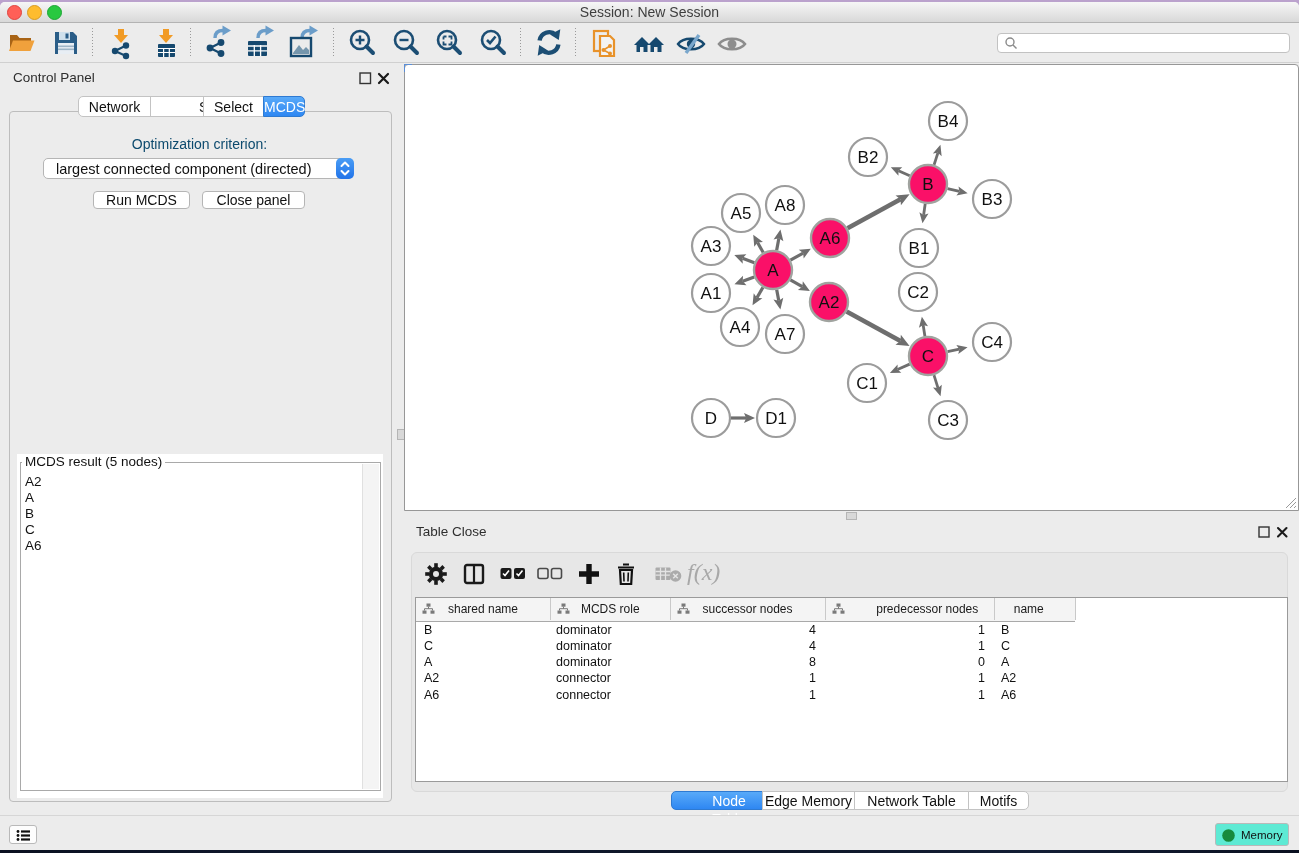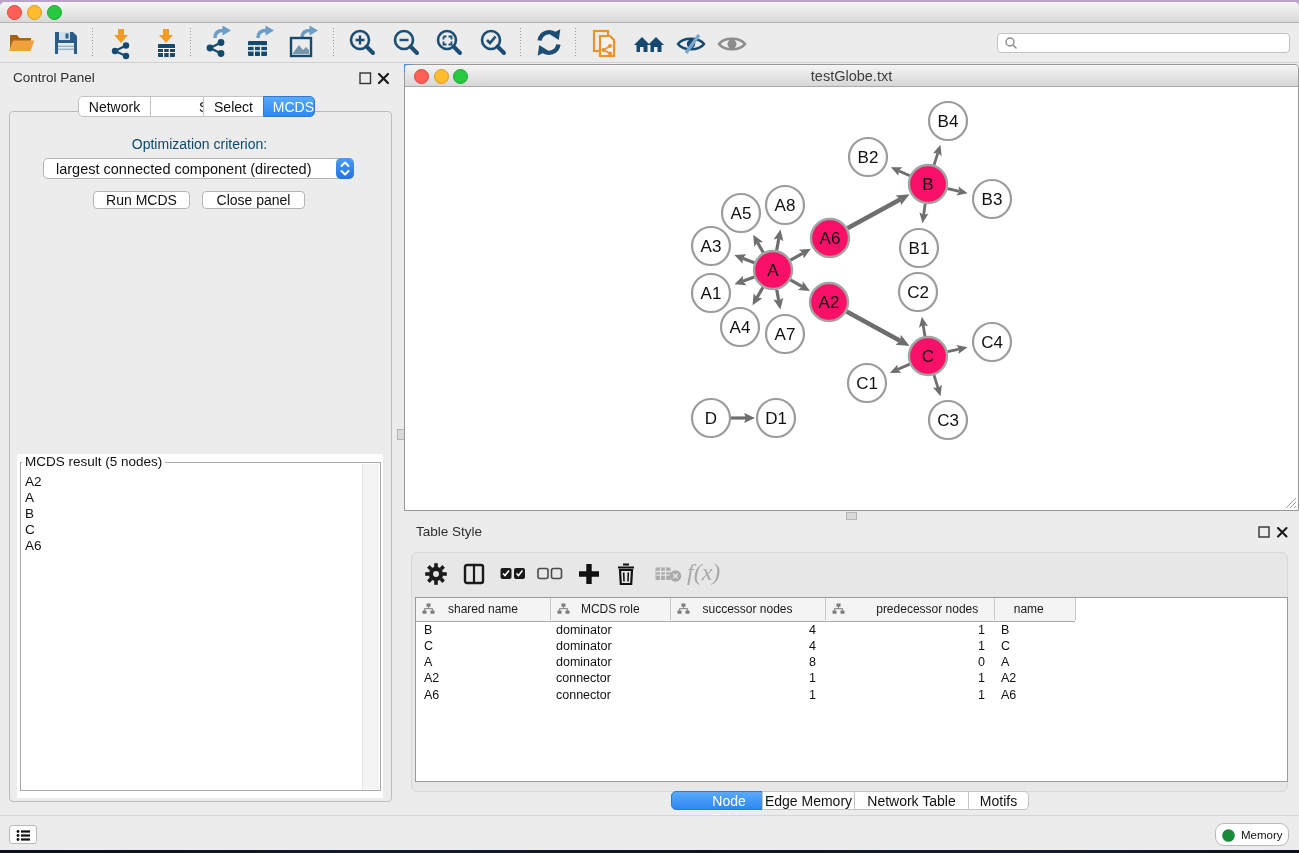--- a/index.html
+++ b/index.html
@@ -56,34 +56,35 @@
   #tblhead{position:absolute;left:0;top:0;width:659px;height:23px;background:#f4f4f4;
     border-bottom:1px solid #a9a9a9;}
   .hcell{position:absolute;top:0;height:22px;border-right:1px solid #c9c9c9;font-size:12px;color:#1a1a1a;
     text-align:center;line-height:22px;}
   .trow{position:absolute;font-size:12.5px;color:#111;height:16px;line-height:16px;}
   
   .btab{position:absolute;top:791px;height:19px;box-sizing:border-box;background:#fff;border:1px solid #c3c3c3;
     font-size:14px;color:#111;text-align:center;line-height:18px;}
   
   #statusbar{position:absolute;left:0;top:815px;width:1299px;height:33.5px;background:#ececec;border-top:1px solid #d6d6d6;}
-  #memorybtn{position:absolute;right:10px;top:7px;width:74px;height:23px;background:#ffffff;border:1px solid #b9b9b9;
-    border-radius:9px;font-size:13px;color:#111;box-sizing:border-box;}
+  #memorybtn{position:absolute;right:10px;top:7px;width:74px;height:23px;background:#5eead4;border:1px solid #b9b9b9;
+    border-radius:3px;font-size:13px;color:#111;box-sizing:border-box;}
   #listbtn{position:absolute;left:9px;top:9px;width:28px;height:19px;background:#fdfdfd;border:1px solid #b9b9b9;
     border-radius:3px;box-sizing:border-box;}
 </style>
 </head>
 <body>
 <div style="position:absolute;left:0;top:0;width:1299px;height:8px;background:#bba2cd;"></div>
 <div id="mainwin"></div>
 
 <div id="titlebar">
   <div class="tl" style="left:7px;background:#ff5f57;border:0.5px solid #e0443e;"></div>
   <div class="tl" style="left:27px;background:#febc2e;border:0.5px solid #d89b22;"></div>
   <div class="tl" style="left:47px;background:#28c840;border:0.5px solid #1da634;"></div>
+  <div id="titletext" style="top:2px;">Session: New Session</div>
 </div>
 
 <div id="toolbar">
   <div class="tsep" style="left:92px;"></div>
   <div class="tsep" style="left:190px;"></div>
   <div class="tsep" style="left:333px;"></div>
   <div class="tsep" style="left:520px;"></div>
   <div class="tsep" style="left:575px;"></div>
 
   <svg class="ticon" style="left:6px" width="30" height="39" viewBox="0 0 30 39">
@@ -214,21 +215,21 @@
 
 <div id="cptitle">Control Panel</div>
 <svg class="abs" style="left:359px;top:72px" width="32" height="13" viewBox="0 0 32 13">
   <rect x="1" y="1" width="10.5" height="10.5" fill="none" stroke="#333" stroke-width="1.4"></rect>
   <path d="M20 2 L29 11 M29 2 L20 11" stroke="#1a1a1a" stroke-width="2.2" stroke-linecap="round"></path>
 </svg>
 <div id="cpbody"></div>
 <div class="seg" style="left:78px;width:73px;border-radius:5px 0 0 5px;">Network</div>
 <div class="seg" style="left:150px;width:54px;padding-left:48px;">Style</div>
 <div class="seg" style="left:203px;width:61px;">Select</div>
-<div class="seg segsel" style="left:263px;width:52px;border-radius:0 5px 5px 0;text-align:right;">MCDS</div>
+<div class="seg segsel" style="left:263px;width:42px;border-radius:0 5px 5px 0;">MCDS</div>
 <div id="optlabel">Optimization criterion:</div>
 <div id="dropdown">
   <div id="ddtext">largest connected component (directed)</div>
   <div id="ddstep">
     <svg width="18" height="21" viewBox="0 0 18 21">
       <path d="M5.5 8 L9 4.5 L12.5 8" fill="none" stroke="#fff" stroke-width="2" stroke-linecap="round" stroke-linejoin="round"></path>
       <path d="M5.5 13 L9 16.5 L12.5 13" fill="none" stroke="#fff" stroke-width="2" stroke-linecap="round" stroke-linejoin="round"></path>
     </svg>
   </div>
 </div>
@@ -249,26 +250,20 @@
   </div>
 </div>
 
 <div class="abs" style="left:397px;top:429px;width:6px;height:9px;background:#d8d8d8;border:1px solid #b5b5b5;"></div>
 <div class="abs" style="left:846px;top:512px;width:9px;height:6px;background:#d8d8d8;border:1px solid #b5b5b5;"></div>
 
 <div id="netwin">
   <svg style="position:absolute;left:-1px;top:-1px" width="8" height="8" viewBox="0 0 8 8">
       <path d="M0 8 V0 H8" fill="none" stroke="#5b8ed6" stroke-width="2"></path>
     </svg>
-  <div id="nettitle">
-    <div class="tl" style="left:9px;top:4px;background:#ff5f57;border:0.5px solid #e0443e;"></div>
-    <div class="tl" style="left:29px;top:4px;background:#febc2e;border:0.5px solid #d89b22;"></div>
-    <div class="tl" style="left:48px;top:4px;background:#28c840;border:0.5px solid #1da634;"></div>
-    <div id="nettext">testGlobe.txt</div>
-  </div>
   <svg id="graph" style="position:absolute;left:0;top:21px;" width="893" height="424" viewBox="404 85 893 424">
     <defs>
       <marker id="arr" viewBox="0 0 10 10" refX="9" refY="5" markerWidth="4.2" markerHeight="4.2" orient="auto-start-reverse">
         <path d="M0.5 0.8 L9.5 5 L0.5 9.2 L3 5 z" fill="#777"></path>
       </marker>
     </defs>
     <g id="edges" stroke="#6e6e6e" fill="none">
         <line x1="762.2093048658472" y1="251.56032429229037" x2="756.5462747767182" y2="241.47305194602927" stroke-width="3.2"></line>
         <path d="M752.238368917691 233.79959463463703 L761.9831701684025 240.94374249033913 L756.5462747767182 241.47305194602927 L753.2633323145476 245.83909005741552 z" fill="#6e6e6e" stroke="none"></path>
         <line x1="775.6309495891221" y1="249.33235639225546" x2="777.8636951943837" y2="237.23831769708823" stroke-width="3.2"></line>
@@ -351,21 +346,21 @@
         <text x="710" y="423" text-anchor="middle" font-size="17" fill="#101010">D</text>
         <circle cx="775" cy="417" r="19" fill="#ffffff" stroke="#9c9c9c" stroke-width="2.2"></circle>
         <text x="775" y="423" text-anchor="middle" font-size="17" fill="#101010">D1</text>
       </g>
   </svg>
   <svg style="position:absolute;right:1px;bottom:1px" width="14" height="14" viewBox="0 0 14 14">
     <path d="M13 3 L3 13 M13 7 L7 13 M13 11 L11 13" stroke="#9a9a9a" stroke-width="1"></path>
   </svg>
 </div>
 
-<div id="tptitle">Table Style</div>
+<div id="tptitle">Table Close</div>
 <svg class="abs" style="left:1258px;top:526px" width="32" height="13" viewBox="0 0 32 13">
   <rect x="1" y="1" width="10" height="10" fill="none" stroke="#333" stroke-width="1.4"></rect>
   <path d="M20 2 L28.5 10.5 M28.5 2 L20 10.5" stroke="#1a1a1a" stroke-width="2.1" stroke-linecap="round"></path>
 </svg>
 <div id="tptoolbar">
 
   <svg class="abs" style="left:12px;top:9px" width="24" height="24" viewBox="0 0 24 24">
     <g fill="#1a1a1a">
         <circle cx="12" cy="12" r="7.2"></circle>
     <g>

